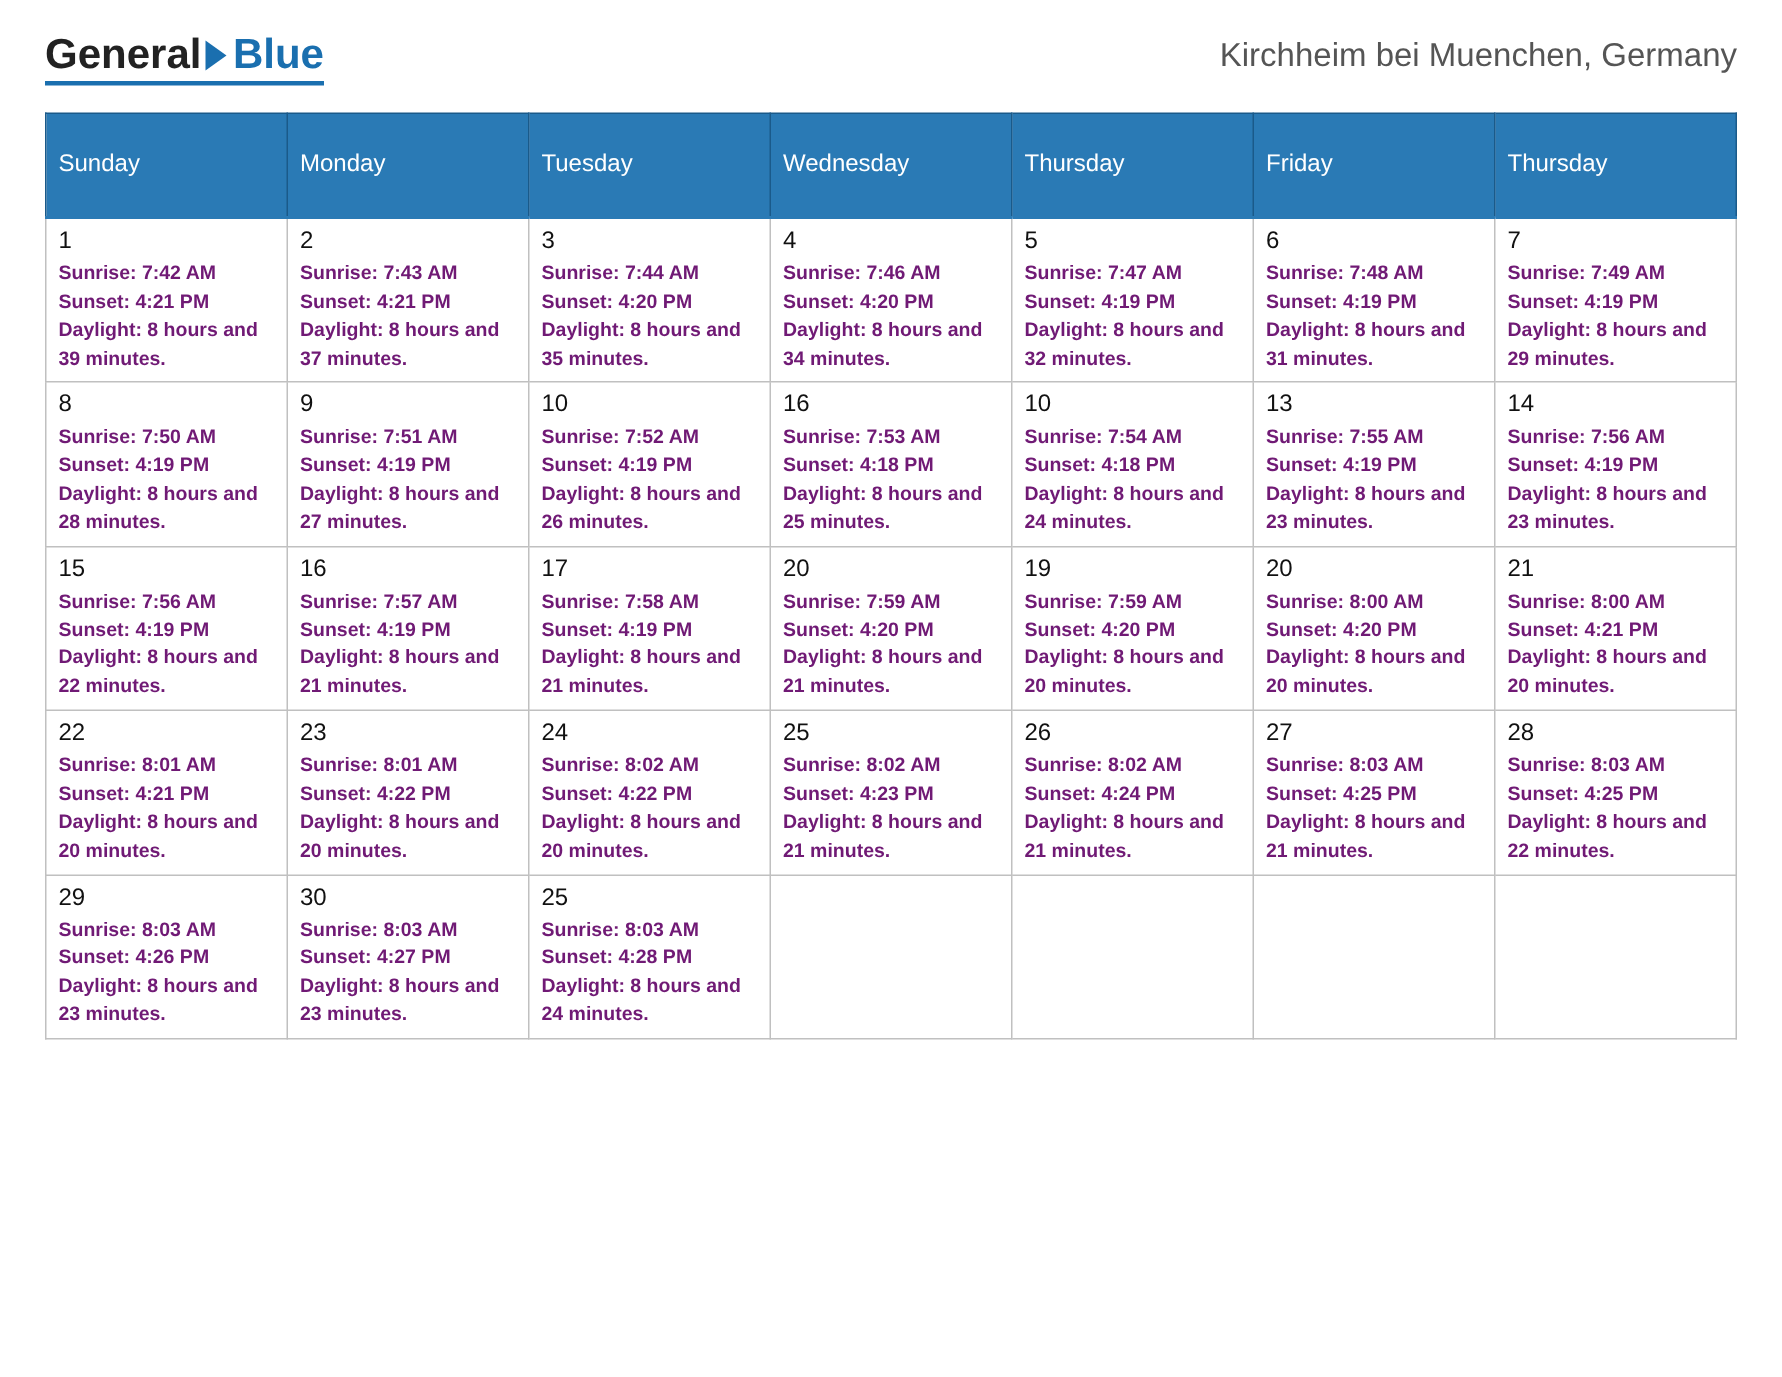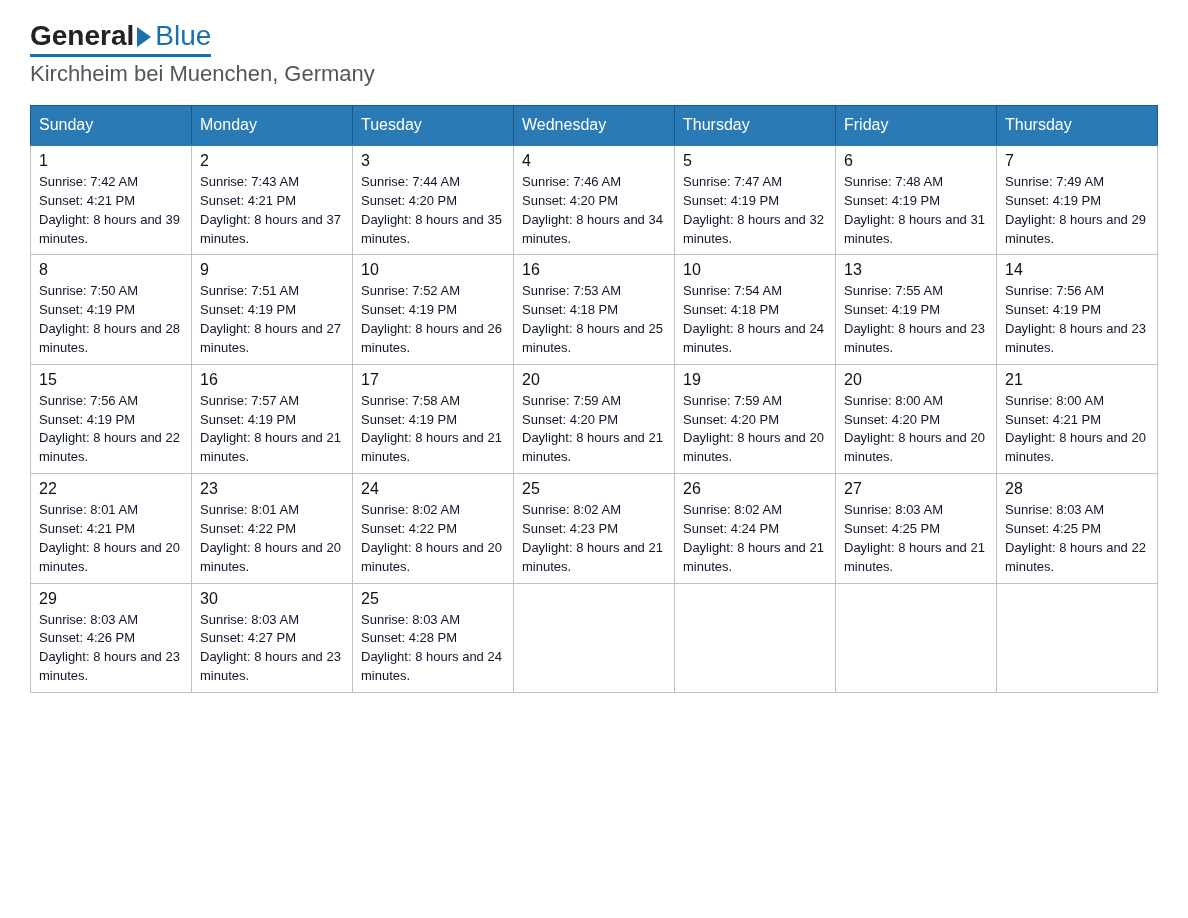--- a/index.html
+++ b/index.html
@@ -9,21 +9,20 @@
       color: #222;
       width: 1188px;
       min-height: 918px;
       padding: 20px 30px;
     }
     .header {
       display: flex;
       justify-content: space-between;
       align-items: flex-start;
       margin-bottom: 18px;
-      flex-direction: column;
     }
     .logo {
       display: flex;
       flex-direction: column;
       align-items: flex-start;
     }
     .logo-top {
       display: flex;
       align-items: center;
       font-size: 28px;
@@ -35,21 +34,21 @@
       width: 0; height: 0;
       border-left: 14px solid #1a6faf;
       border-top: 10px solid transparent;
       border-bottom: 10px solid transparent;
       margin-left: 3px;
       margin-top: 2px;
     }
     .logo-blue {
       color: #1a6faf;
       font-size: 28px;
-      font-weight: normal;
+      font-weight: bold;
       margin-left: 4px;
     }
     .logo-underline {
       width: 100%;
       height: 3px;
       background: #1a6faf;
       margin-top: 2px;
     }
     .title-section {
       text-align: right;
@@ -67,44 +66,45 @@
       text-align: right;
     }
     table {
       width: 100%;
       border-collapse: collapse;
       table-layout: fixed;
     }
     thead tr th {
       background-color: #2a7ab5;
       color: #fff;
-      padding: 10px 8px;
+      padding: 25px 8px;
       font-size: 16px;
       font-weight: normal;
       text-align: left;
       border: 1px solid #1a5a8a;
     }
     tbody tr td {
       vertical-align: top;
       border: 1px solid #c0c0c0;
       padding: 6px 8px;
       font-size: 13px;
       height: 105px;
     }
     tbody tr td .day-num {
       font-size: 16px;
       font-weight: normal;
       color: #111;
       display: block;
       margin-bottom: 3px;
     }
     tbody tr td .info {
-      color: #0f172a;
+      color: #701a75;
       font-size: 13px;
       line-height: 1.45;
+      font-weight: bold;
     }
     tbody tr:first-child td {
       border-top: 2px solid #2a7ab5;
     }
     tbody tr td:empty {
       background: #fff;
     }
   </style>
 </head>
 <body>

